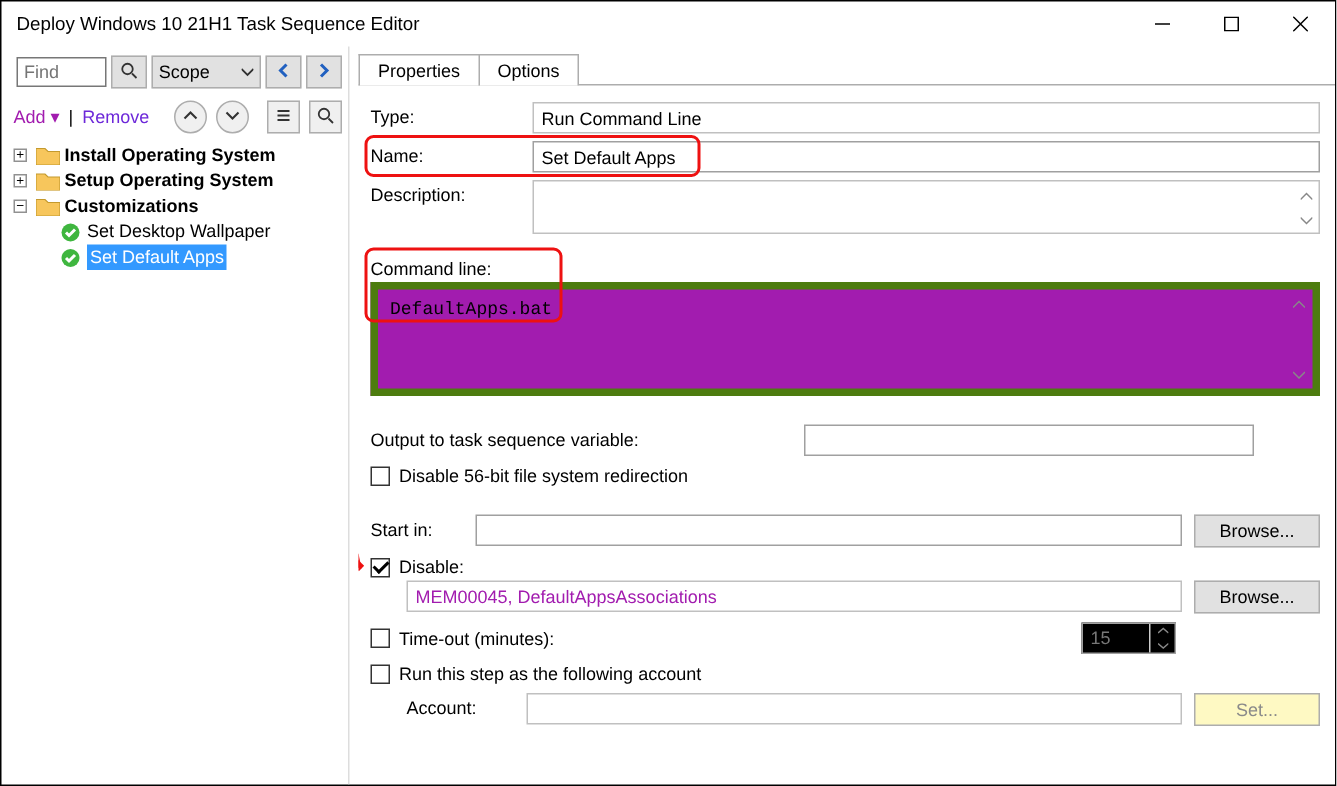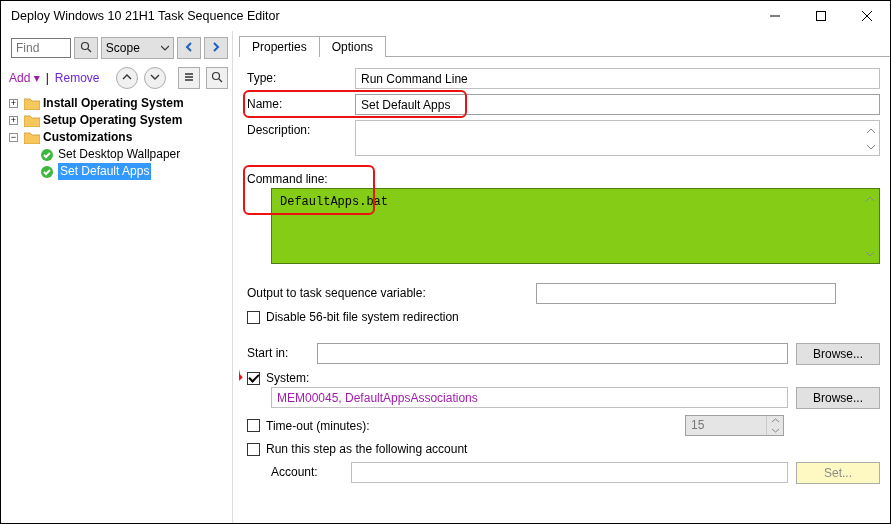--- a/index.html
+++ b/index.html
@@ -37,32 +37,32 @@
   .tab { border: 1px solid #adadad; border-bottom: none; padding: 3px 12px; background: #fff; font-size: 12px; margin-right: -1px; position: relative; top: 1px; }
   .tab.active { background: #fff; z-index: 2; }
   .pane { flex: 1; overflow: auto; padding: 6px 10px 6px 8px; position: relative; }
   .form-row { display: flex; align-items: flex-start; margin: 5px 0; }
   .form-label { width: 108px; padding-top: 3px; }
   .form-label.wide { width: auto; margin-right: 10px; }
   .text-ro { border: 1px solid #c0c0c0; height: 21px; flex: 1; padding: 2px 5px; background: #fff; display: flex; align-items: center; }
   .text-in { border: 1px solid #a0a0a0; height: 21px; flex: 1; padding: 2px 5px; background: #fff; display: flex; align-items: center; }
   .textarea-ro { border: 1px solid #c0c0c0; height: 36px; flex: 1; padding: 2px 5px; background: #fff; position: relative; }
   .desc-arrows { position: absolute; right: 4px; top: 2px; display: flex; flex-direction: column; gap: 2px; }
-  .cmd-box { border: 1px solid #4d7c0f; background: #84cc16; height: 76px; padding: 0; position: relative; margin-top: 2px; margin-left: 24px; }
+  .cmd-box { border: 5px solid #4d7c0f; background: #a21caf; height: 76px; padding: 0; position: relative; margin-top: 2px; }
   .cmd-inner { font-family: "Courier New", monospace; font-size: 12px; padding: 6px 8px; }
   .scroll-rail { position: absolute; right: 1px; top: 1px; bottom: 1px; width: 17px; display: flex; flex-direction: column; justify-content: space-between; }
   .scroll-arrow { width: 17px; height: 17px; display: flex; align-items: center; justify-content: center; }
   .check-row { display: flex; align-items: center; gap: 6px; margin: 6px 0; }
   .check-row .chk { width: 13px; height: 13px; border: 1px solid #333; display: flex; align-items: center; justify-content: center; background: #fff; }
   .check-row .chk.checked::after { content: ""; display: block; width: 8px; height: 4px; border-left: 2px solid #000; border-bottom: 2px solid #000; transform: rotate(-45deg); position: relative; top: -1px; }
   .browse-btn { width: 84px; height: 22px; border: 1px solid #adadad; background: #e1e1e1; display: flex; align-items: center; justify-content: center; margin-left: 8px; }
   .browse-btn.disabled { color: #8a8a8a; background: #fef9c3; }
   .annot { position: absolute; border: 2px solid #e11; border-radius: 6px; pointer-events: none; }
   .arrow-annot { position: absolute; pointer-events: none; }
-  .spinner { display: flex; border: 1px solid #a0a0a0; background: #e5e5e5; height: 21px; color: #777; gap: 36px; }
+  .spinner { display: flex; border: 1px solid #a0a0a0; background: #000000; height: 21px; color: #777; }
   .spinner .spv { width: 44px; padding: 2px 5px; }
   .spinner .spbtns { width: 17px; border-left: 1px solid #ccc; display: flex; flex-direction: column; }
   .spinner .spbtns div { flex:1; display:flex; align-items:center; justify-content:center; }
 </style>
 </head>
 <body>
 
 <div class="window">
 
   <div class="titlebar">
@@ -266,21 +266,21 @@
 
         <div class="form-row">
           <div class="form-label" style="width:70px">Start in:</div>
           <div class="text-in"></div>
           <div class="browse-btn">Browse...</div>
         </div>
 
         <div style="position:relative;">
           <div class="check-row" style="margin-bottom:2px;">
             <span class="chk checked"></span>
-            <span>System:</span>
+            <span>Disable:</span>
           </div>
           <div class="form-row" style="margin-top:0">
             <div style="width:24px"></div>
             <div class="text-ro" style="color:#a21caf">MEM00045, DefaultAppsAssociations</div>
             <div class="browse-btn">Browse...</div>
           </div>
 
           <svg class="arrow-annot" style="left:-36px; top:-22px;" width="40" height="40" viewBox="0 0 40 40">
             <path d="M2 2 L30 30" stroke="#e11" stroke-width="5"></path>
             <path d="M30 30 L20 28 L28 20 Z" fill="#e11"></path>

